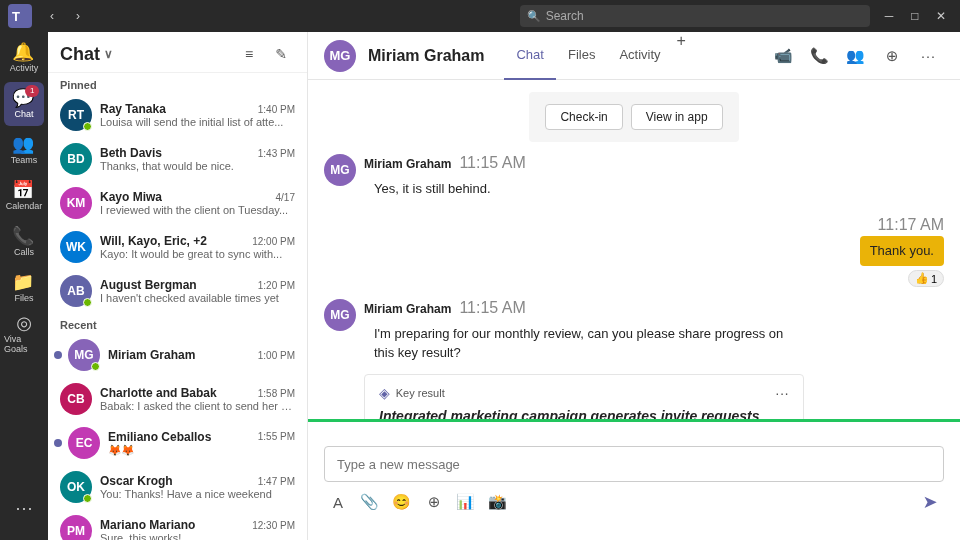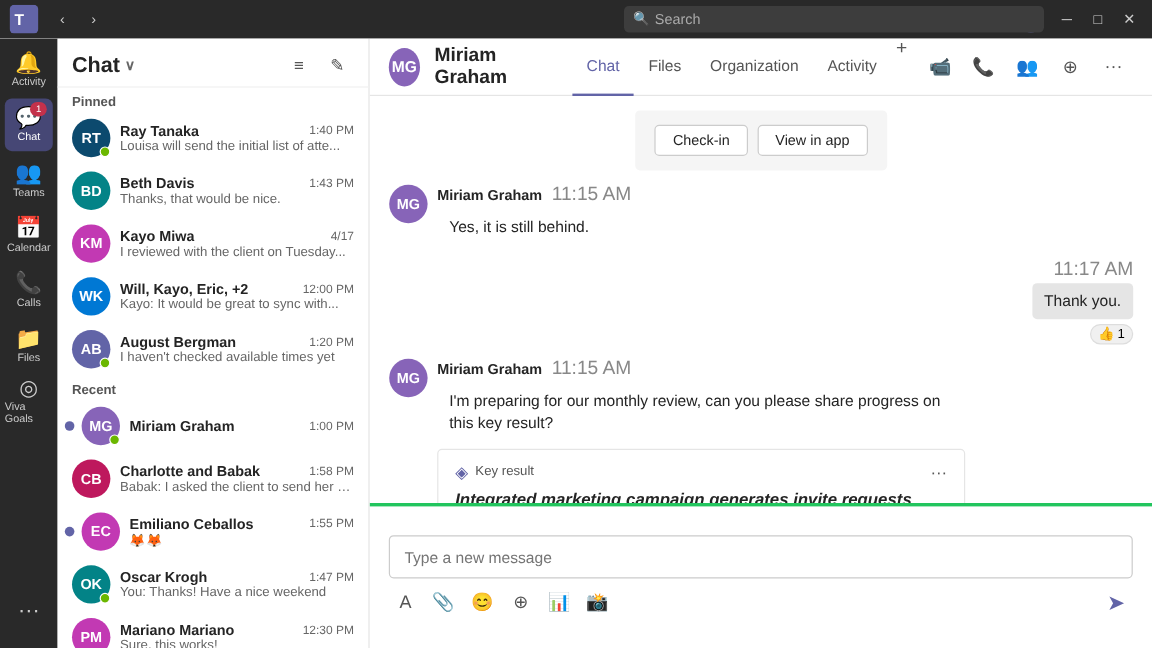--- a/index.html
+++ b/index.html
@@ -176,21 +176,21 @@
     .message-sender { font-size: 12px; font-weight: 600; color: #242424; }
     .message-time { font-size: 16px; color: #888; }
     .message-bubble {
       background: #fff; padding: 6px 10px; border-radius: 4px;
       font-size: 13px; color: #242424; line-height: 1.4;
     }
 
     
     .message-row.outgoing { flex-direction: row-reverse; }
     .message-row.outgoing .message-bubble {
-      background: #e5e5e5; text-align: left;
+      background: #eab308; text-align: left;
     }
     .message-row.outgoing .message-sender-row { justify-content: flex-end; }
     .reaction-badge {
       display: inline-flex; align-items: center; gap: 2px;
       background: #f0f0f0; border: 1px solid #ddd; border-radius: 10px;
       padding: 1px 6px; font-size: 11px; margin-top: 2px;
     }
 
     
     .key-result-card {
@@ -439,21 +439,20 @@
   </div>
 
   <div class="chat-area">
 
     <div class="chat-header">
       <div class="chat-header-avatar">MG</div>
       <span class="chat-header-name">Miriam Graham</span>
       <div class="chat-header-tabs">
         <div class="chat-tab active">Chat</div>
         <div class="chat-tab">Files</div>
-        <div class="chat-tab">Organization</div>
         <div class="chat-tab">Activity</div>
         <span class="chat-header-add">+</span>
       </div>
       <div class="chat-header-actions">
         <button title="Video call">📹</button>
         <button title="Audio call">📞</button>
         <button title="Add people">👥</button>
         <button>⊕</button>
         <button>···</button>
       </div>

